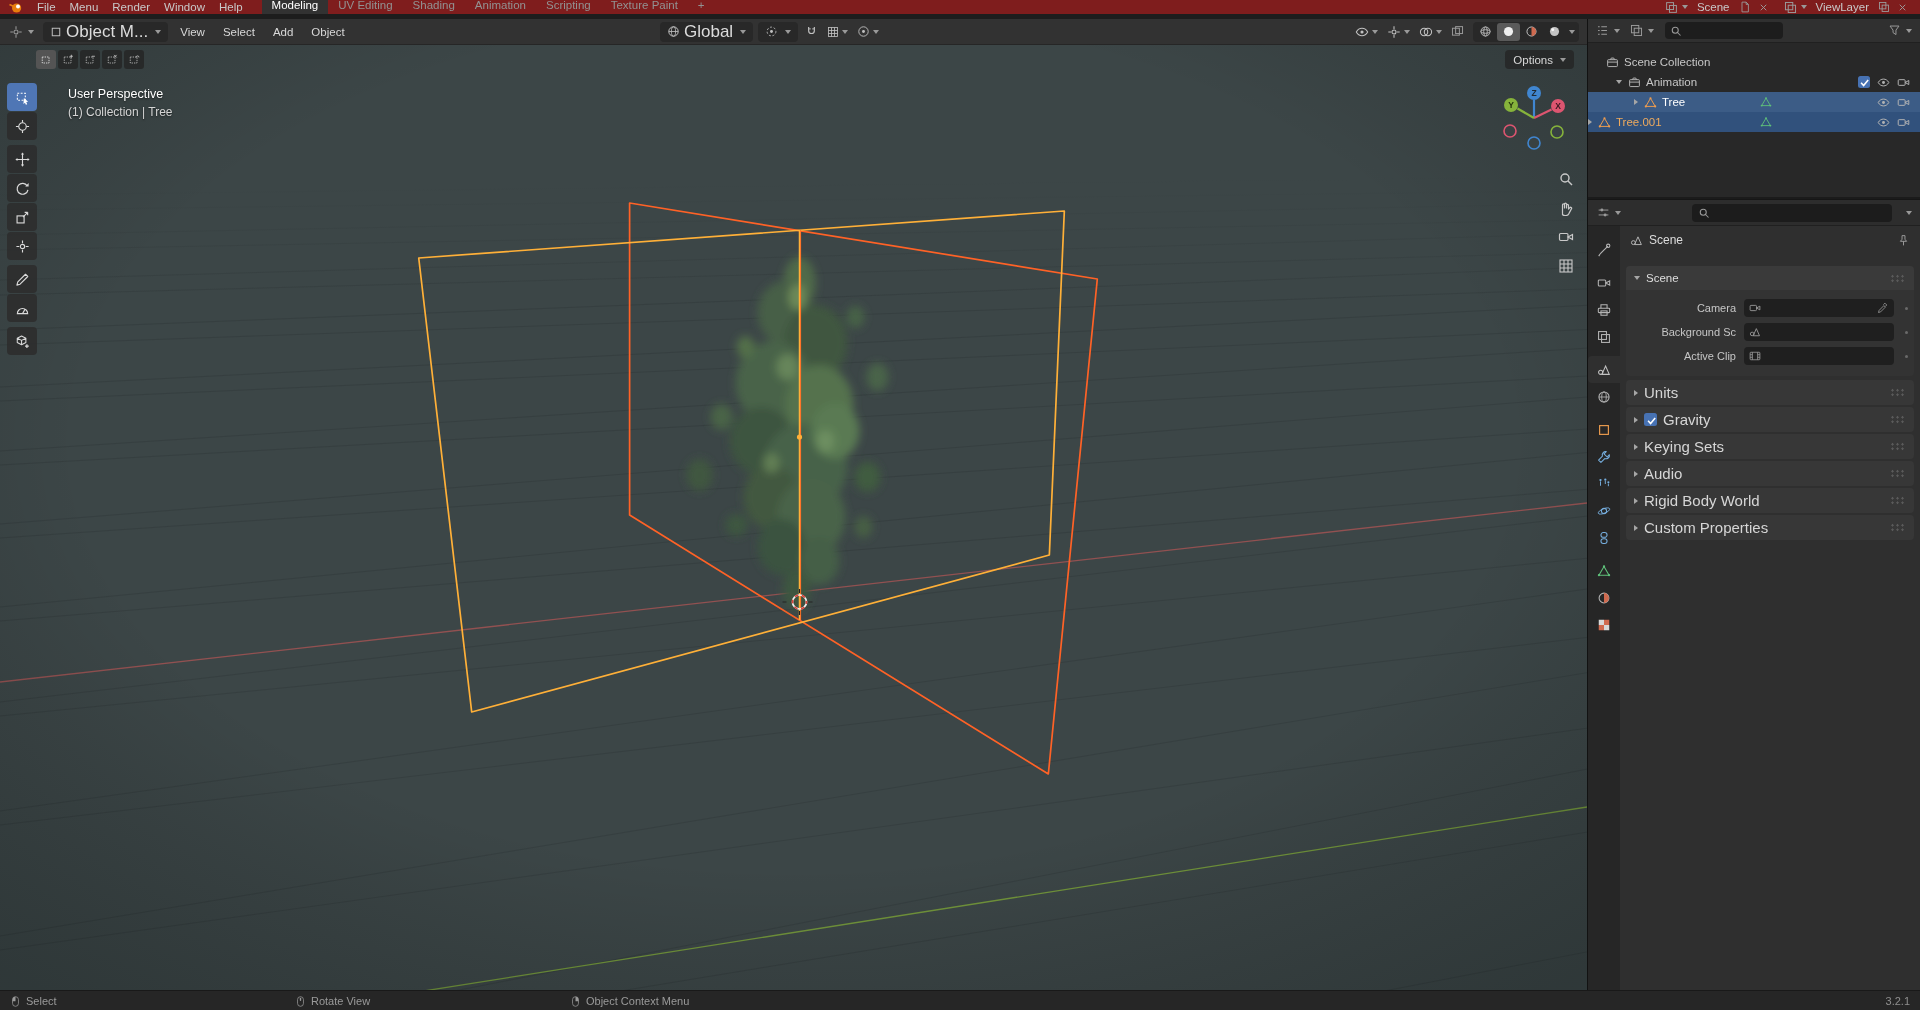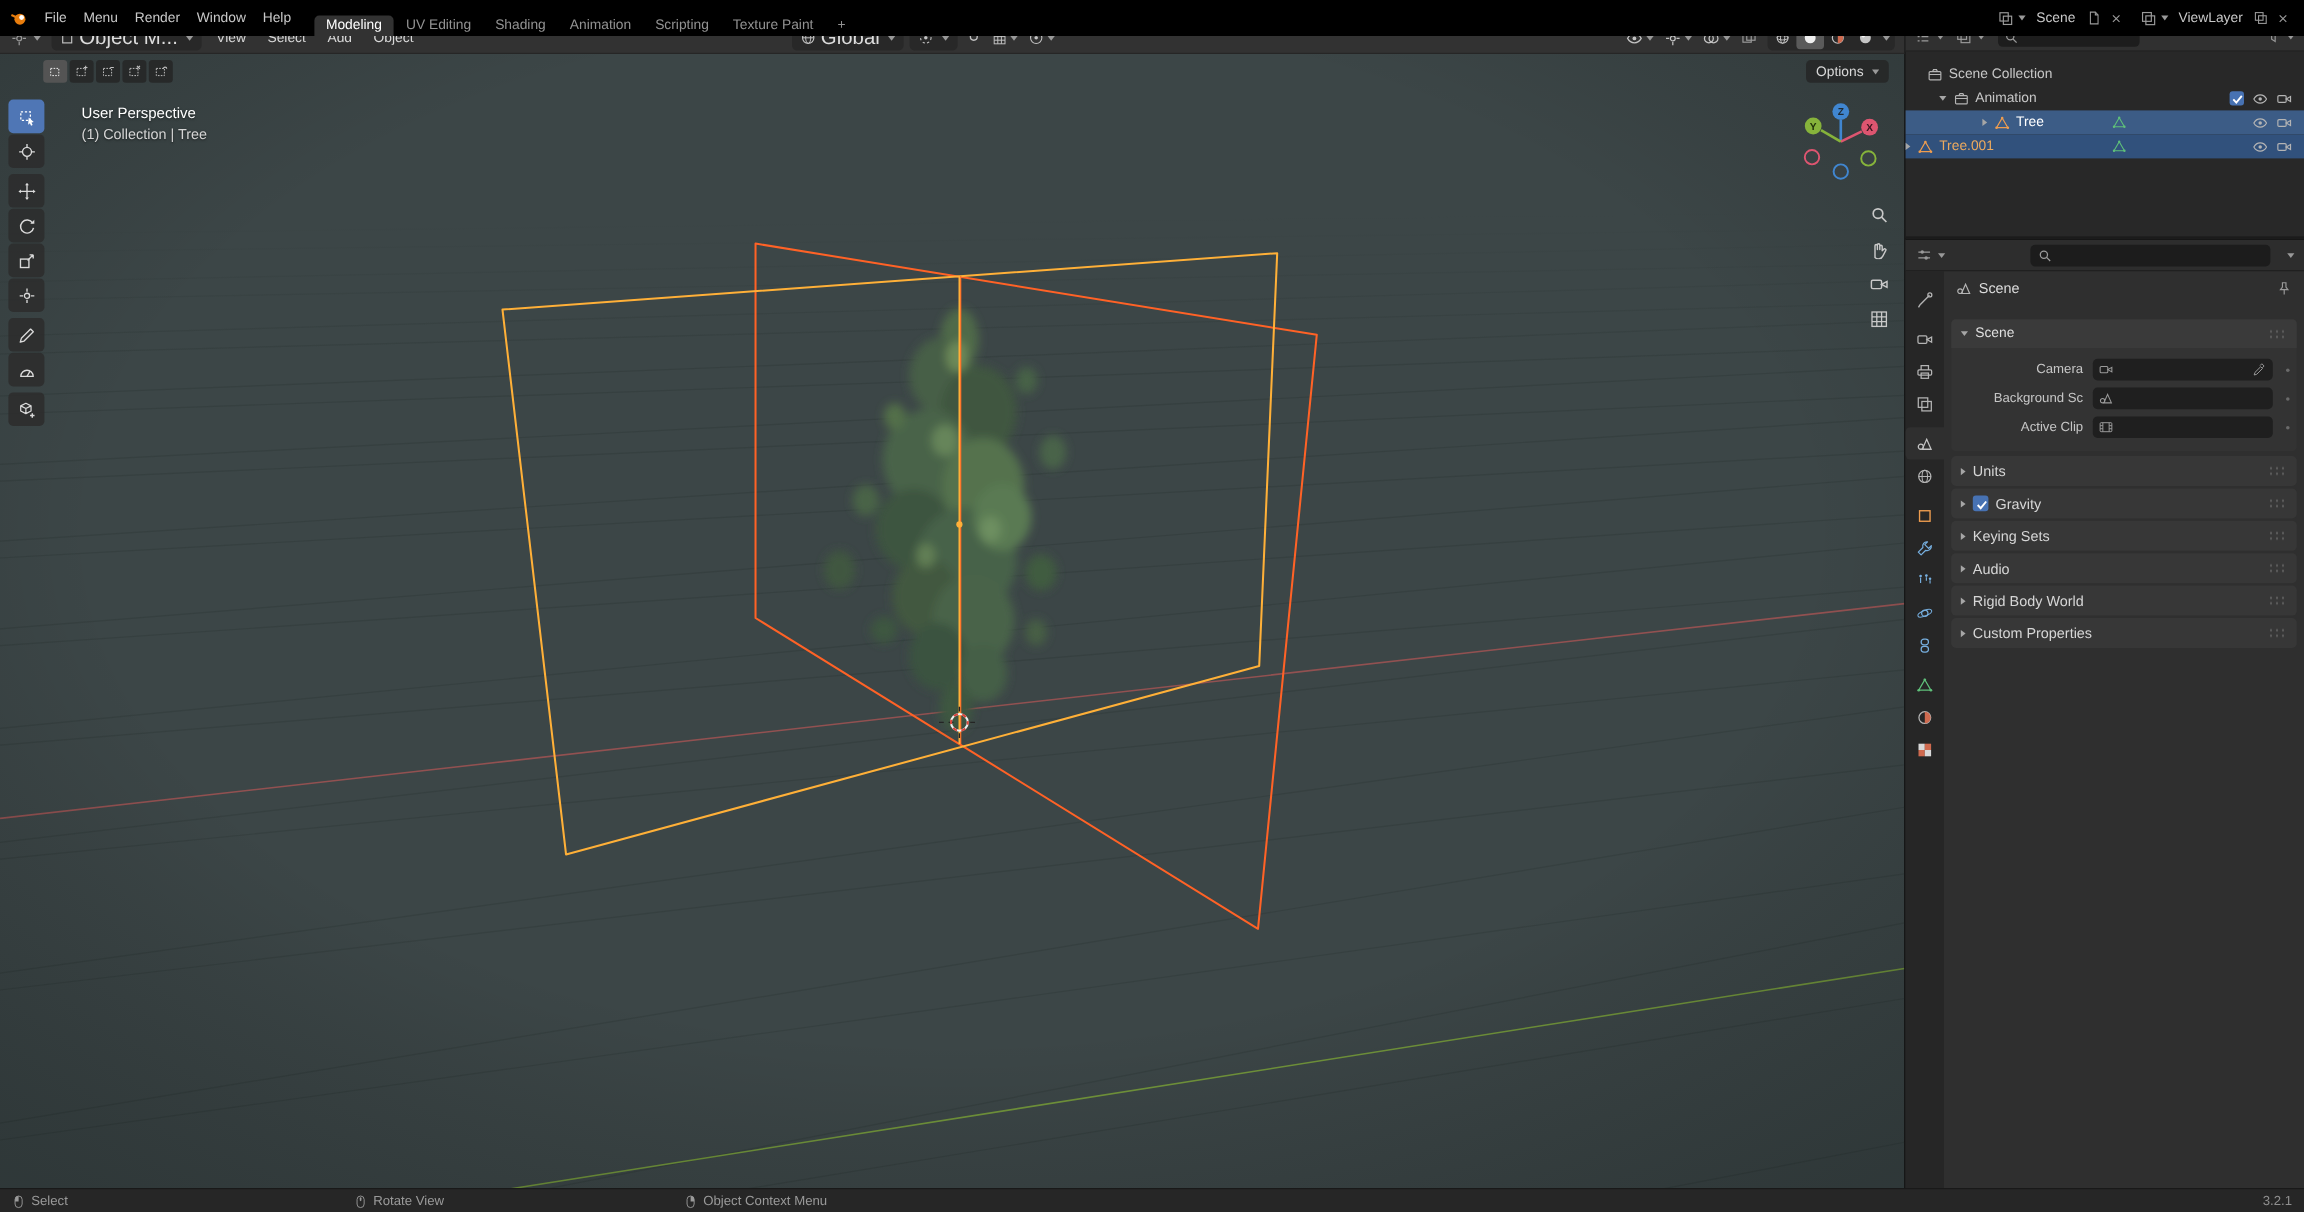--- a/index.html
+++ b/index.html
@@ -8,21 +8,21 @@
 #app{position:relative;width:1920px;height:1010px;background:#1d1d1d}
 .ic{display:inline-block;vertical-align:middle;flex:none}
 .ic svg,svg.ic{display:block}
 .g10{width:10px;height:10px}.g11{width:11px;height:11px}.g12{width:12px;height:12px}
 .g13{width:13px;height:13px}.g14{width:14px;height:14px}.g15{width:15px;height:15px}.g16{width:16px;height:16px}
 .c-gray{color:#c2c2c2}.c-dim{color:#9a9a9a}.c-orange{color:#ef9d4f}.c-green{color:#5fc07a}.c-blue{color:#76aede}.c-mid{color:#b4b4b4}
 .caret{width:0;height:0;border-left:3.5px solid transparent;border-right:3.5px solid transparent;border-top:4px solid #999;display:inline-block;margin-left:3px;flex:none}
 .tri-r{width:0;height:0;border-top:3.5px solid transparent;border-bottom:3.5px solid transparent;border-left:4.5px solid #a6a6a6;display:inline-block;flex:none}
 .tri-d{width:0;height:0;border-left:3.5px solid transparent;border-right:3.5px solid transparent;border-top:4.5px solid #a6a6a6;display:inline-block;flex:none}
 
-#topbar{position:absolute;top:0;left:0;right:0;height:30px;background:#000000;display:flex;align-items:center;font-size:11.5px;color:#c8c8c8;z-index:5}
+#topbar{position:absolute;top:0;left:0;right:0;height:14px;background:#7f1d1d;display:flex;align-items:center;font-size:11.5px;color:#c8c8c8;z-index:5}
 #blender-menu{padding:0 6px 0 8px;display:flex;align-items:center}
 .tmenu{padding:0 7px;height:100%;display:flex;align-items:center;cursor:default}
 #ws-tabs{display:flex;align-items:flex-end;height:100%;margin-left:12px}
 .ws-tab{padding:2px 10px 3px;color:#929292;border-radius:4px 4px 0 0;font-size:11.5px}
 .ws-tab.active{background:#323232;color:#ffffff}
 #topbar-right{margin-left:auto;display:flex;align-items:center;gap:3px;padding-right:10px;color:#c8c8c8}
 .tb-ic{display:flex;align-items:center;gap:1px;padding:0 2px}
 #topbar-right .name{padding:0 4px;font-size:11.5px}
 
 #main{position:absolute;top:19px;left:0;right:0;bottom:20px;display:flex}
@@ -75,21 +75,21 @@
 #props-header{height:26px;background:#2d2d2d;border-bottom:1px solid #202020;position:relative;display:flex;align-items:center;padding:0 6px}
 .psearch{position:absolute;left:104px;top:4px;width:200px;height:18px;background:#1c1c1c;border-radius:4px;display:flex;align-items:center;padding-left:6px}
 #props-header .rcaret{position:absolute;right:8px;top:11px}
 #ptab-col{position:absolute;left:0;top:26px;bottom:0;width:32px;background:#262626;display:flex;flex-direction:column;align-items:stretch;padding-top:10px}
 .ptab{height:27px;display:flex;align-items:center;justify-content:center;flex:none}
 .ptab.active{background:#2f2f2f;border-radius:4px 0 0 4px}
 .ptab-gap{height:6px;flex:none}
 #props-content{position:absolute;left:32px;top:26px;right:0;bottom:0;padding-top:2px}
 #breadcrumb{height:24px;display:flex;align-items:center;gap:6px;padding:0 10px;color:#dcdcdc;font-size:12px}
 #breadcrumb .pin{margin-left:auto}
-.panel{margin:2px 6px;background:#373737;border-radius:4px;height:25px;display:flex;align-items:center;gap:6px;padding:0 8px;font-size:12px;color:#d6d6d6}
+.panel{margin:2px 6px;background:#373737;border-radius:4px;height:25px;display:flex;align-items:center;gap:6px;padding:0 8px;font-size:15px;color:#d6d6d6}
 .panel .dots{margin-left:auto}
 #scene-panel{margin:14px 6px 4px}
 #scene-panel .phead{background:#3a3a3a;border-radius:4px 4px 0 0;height:24px;display:flex;align-items:center;gap:6px;padding:0 8px;font-size:11.5px;color:#dfdfdf}
 #scene-panel .pbody{background:#333333;border-radius:0 0 4px 4px;padding:6px 0 8px}
 .prow{height:24px;display:flex;align-items:center}
 .plabel{width:118px;text-align:right;padding-right:8px;color:#c6c6c6;font-size:11px;flex:none}
 .pfield{flex:1;height:18px;background:#1f1f1f;border-radius:4px;display:flex;align-items:center;gap:4px;padding:0 5px;margin-right:6px}
 .pfield .sp{flex:1}
 .deco{width:12px;display:flex;justify-content:center;margin-right:2px}
 .deco i{width:3px;height:3px;border-radius:50%;background:#6a6a6a}
@@ -753,21 +753,21 @@
                   </svg>
                 </span>
               <svg class="ic g13 c-mid" viewBox="0 0 16 16">
                   <use href="#i-eye"></use>
                 </svg>
               <svg class="ic g13 c-mid" viewBox="0 0 16 16">
                   <use href="#i-cam"></use>
                 </svg>
             </span>
           </div>
-          <div class="out-row sel act" style="padding-left:64px">
+          <div class="out-row sel act" style="padding-left:46px">
             <span class="tri-r"></span>
             <svg class="ic g13 c-orange" viewBox="0 0 16 16" style="margin-left:6px">
                 <use href="#i-tri"></use>
               </svg>
             <span class="lbl">Tree</span>
             <span class="row-data">
                 <svg class="ic g12 c-green" viewBox="0 0 16 16">
                   <use href="#i-tri"></use>
                 </svg>
               </span>

